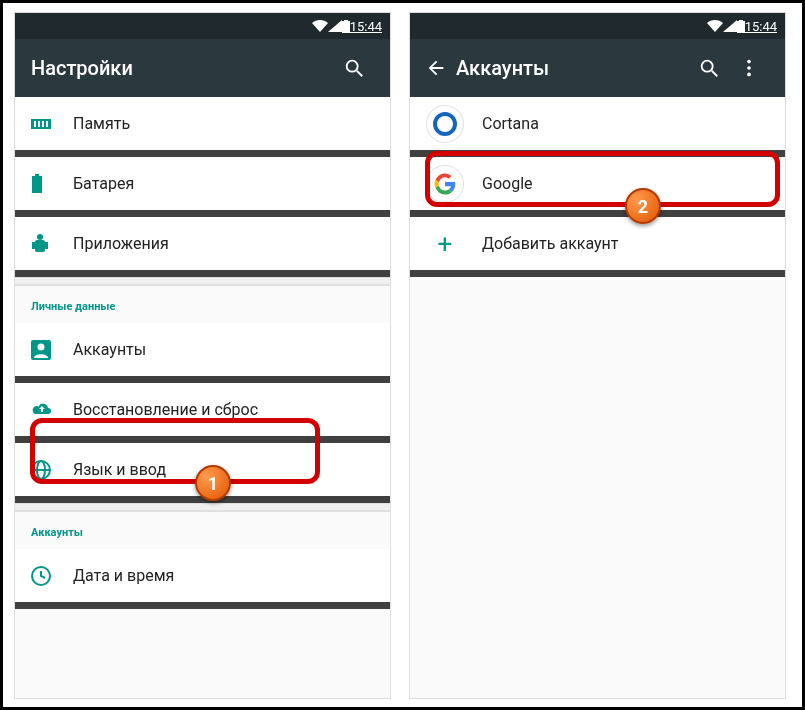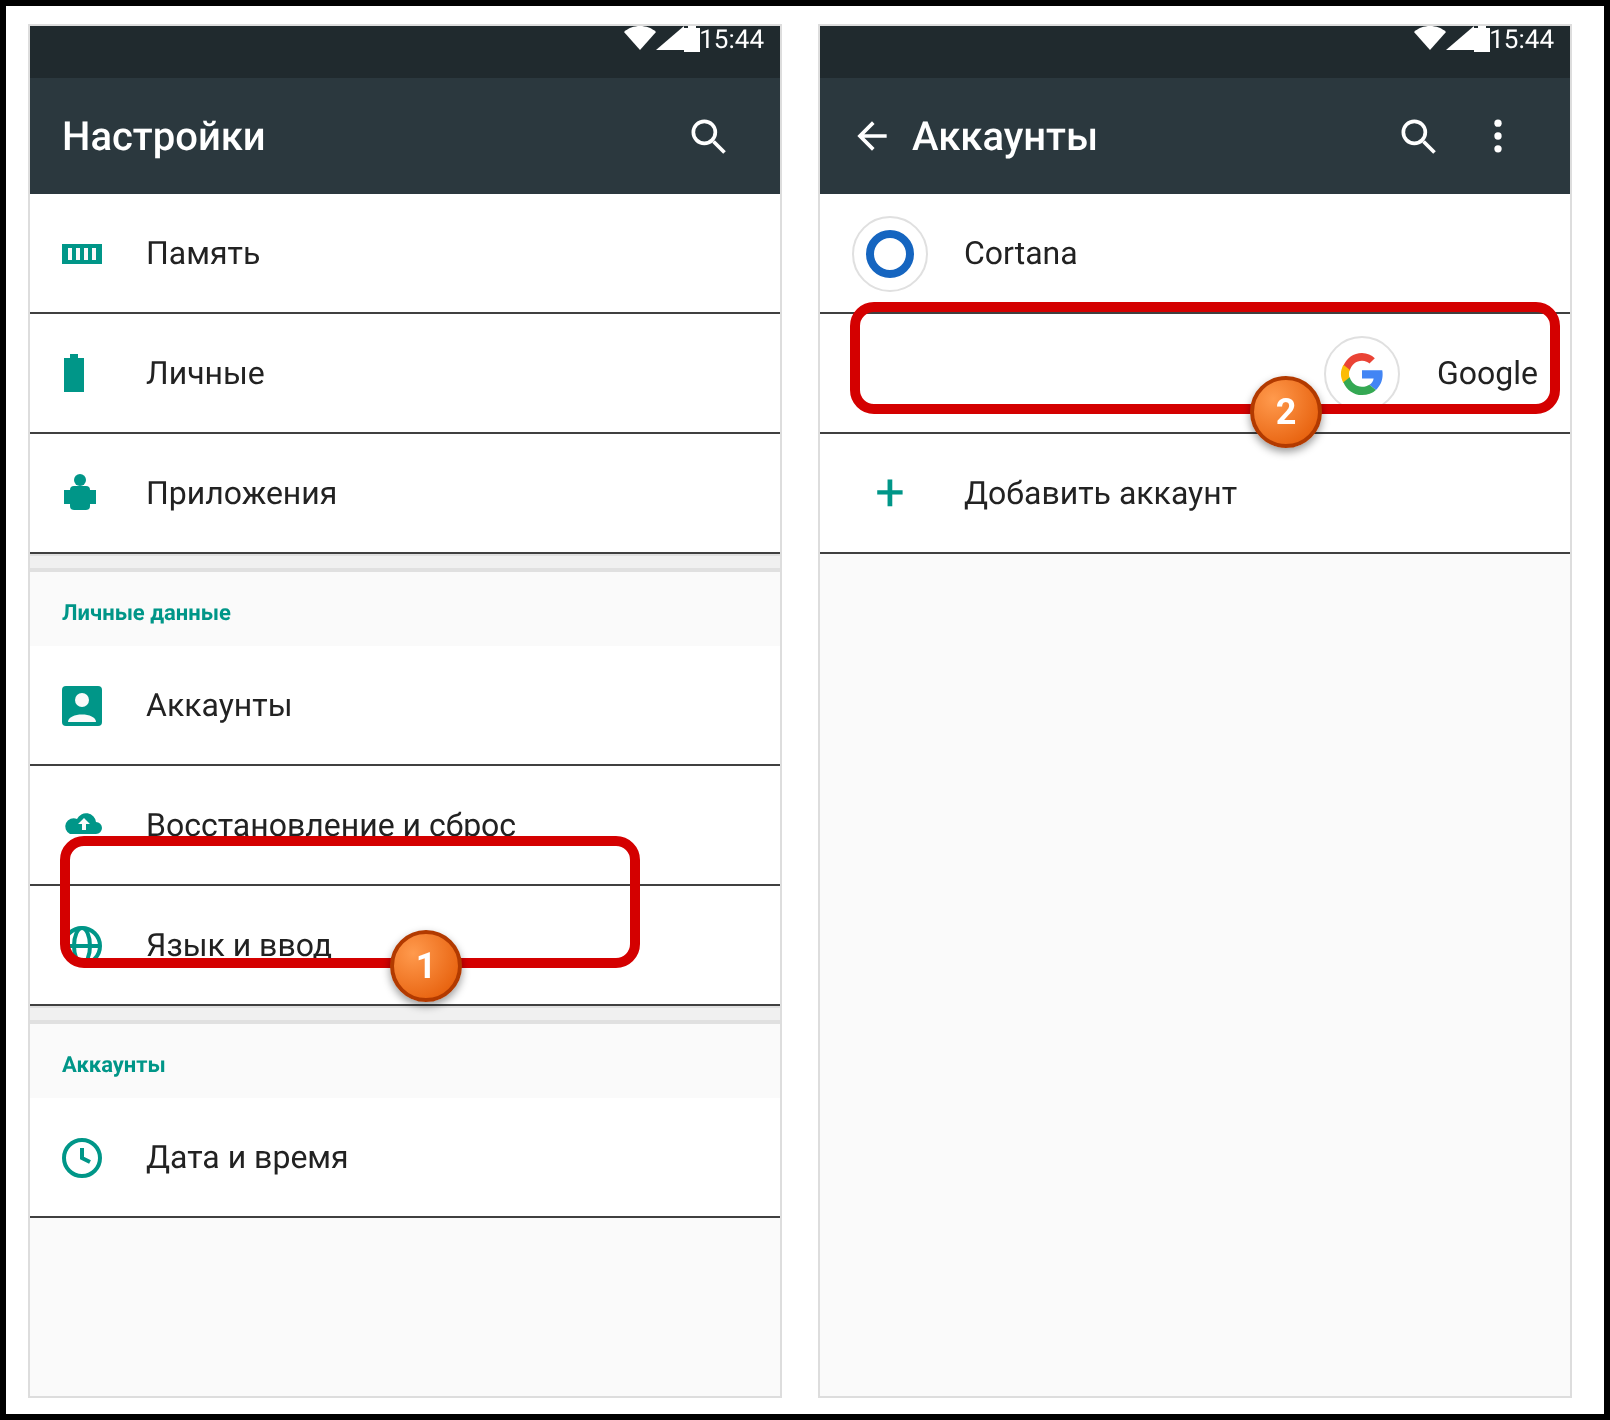--- a/index.html
+++ b/index.html
@@ -23,24 +23,26 @@
   box-shadow: 0 0 0 1px #ddd;
   display: flex;
   flex-direction: column;
   overflow: hidden;
 }
 .statusbar {
   height: 26px;
   background: #202a2e;
   display: flex;
   justify-content: flex-end;
+  align-items: center;
   color: #fff;
   font-size: 13px;
   padding: 0 8px;
   gap: 0;
+  text-decoration: underline;
 }
 .sb-icon { font-size: 13px; }
 .appbar {
   height: 58px;
   background: #2b383e;
   color: #fff;
   display: flex;
   align-items: center;
   padding: 0 16px;
 }
@@ -61,21 +63,21 @@
 .content {
   flex: 1;
   background: #fafafa;
   overflow-y: auto;
 }
 .row {
   min-height: 60px;
   display: flex;
   align-items: center;
   padding: 0 16px;
-  border-bottom: 1px solid #404040;
+  border-bottom: 7px solid #404040;
   background: #fff;
   position: relative;
 }
 .row .icon {
   width: 42px;
   display: flex;
   align-items: center;
   justify-content: flex-start;
   color: #009688;
   font-size: 20px;
@@ -195,21 +197,21 @@
         <div class="label">Память</div>
       </div>
 
       <div class="row">
         <div class="icon">
           <svg width="12" height="20" viewBox="0 0 12 20">
               <rect x="4" y="0" width="4" height="2" fill="#009688"></rect>
               <rect x="1" y="2" width="10" height="17" fill="#009688"></rect>
             </svg>
         </div>
-        <div class="label">Личные</div>
+        <div class="label">Батарея</div>
       </div>
 
       <div class="row">
         <div class="icon">
           <svg width="18" height="20" viewBox="0 0 18 20">
               <circle cx="9" cy="3" r="3" fill="#009688"></circle>
               <rect x="4" y="6" width="10" height="12" rx="2" fill="#009688"></rect>
               <rect x="1" y="8" width="3" height="7" fill="#009688"></rect>
               <rect x="14" y="8" width="3" height="7" fill="#009688"></rect>
             </svg>
@@ -313,21 +315,21 @@
     </div>
     <div class="content">
 
       <div class="row">
         <div class="acct-icon">
           <div class="cortana-inner"></div>
         </div>
         <div class="label">Cortana</div>
       </div>
 
-      <div class="row" style="position:relative;justify-content:flex-end;">
+      <div class="row" style="position:relative;">
         <div class="acct-icon">
           <svg width="22" height="22" viewBox="0 0 48 48">
             <path fill="#EA4335" d="M24 9.5c3.9 0 6.6 1.7 8.1 3.1l5.9-5.9C34.3 3.3 29.7 1 24 1 14.8 1 7 6.8 3.7 15l6.9 5.4C12.3 14 17.6 9.5 24 9.5z"></path>
             <path fill="#4285F4" d="M46.5 24.5c0-1.6-.1-3.2-.4-4.7H24v9h12.7c-.5 2.9-2.2 5.4-4.7 7l7.2 5.6C43.6 37.2 46.5 31.4 46.5 24.5z"></path>
             <path fill="#FBBC05" d="M10.6 28.6c-.5-1.5-.8-3-.8-4.6s.3-3.1.8-4.6l-6.9-5.4C2.1 17.5 1 20.6 1 24s1.1 6.5 2.7 9.9l6.9-5.3z"></path>
             <path fill="#34A853" d="M24 47c6.2 0 11.4-2 15.2-5.6l-7.2-5.6c-2 1.4-4.7 2.2-8 2.2-6.4 0-11.7-4.5-13.4-10.4l-6.9 5.3C7 41.2 14.8 47 24 47z"></path>
           </svg>
         </div>
         <div class="label">Google</div>
       </div>

